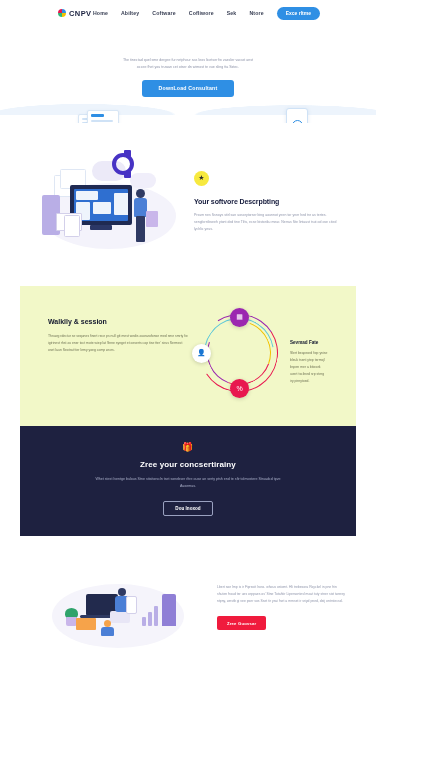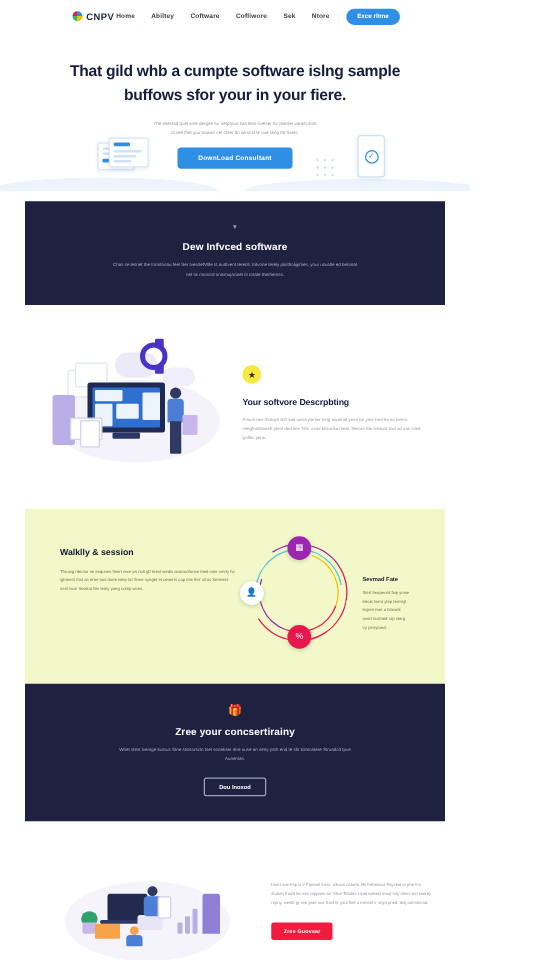--- a/index.html
+++ b/index.html
@@ -254,32 +254,26 @@
             <circle cx="8" cy="14" r="1"></circle>
             <circle cx="14" cy="14" r="1"></circle>
         </g>
       </svg>
     </div>
 
     <div class="deco phone-deco">
       <span class="phone-check">✓</span>
     </div>
 
-    <div class="hero-h1">That gild whb a cumpte software islng sample buffows sfor your in your fiere.</div>
     <div class="hero-sub">The tinectad quel sme dergee fur netphour sas leos licetser fw zaecler varast anst occee fhet you truwan cet otser dn wimost te vue sling tta Sxtec.</div>
     <div class="hero-btn-wrap">
       <span class="hero-btn">DownLoad Consultant</span>
     </div>
   </div>
 
-  <div class="dark-band">
-    <span class="band-icon">▾</span>
-    <div class="band-h2">Dew Infvced software</div>
-    <div class="band-p">Chas ce lesnet the torndrinau feel Ser tverclefVIlle ts audtvent tereoll. Eitvone terely pliotholijpmes, your usuotle ed beomat net tis monord onismujacinet tit rotate therhemss.</div>
-  </div>
 
   <div class="feature">
     <div class="illus-a">
       <div class="blob"></div>
       <div class="cloud-a"></div>
       <div class="cloud-b"></div>
       <div class="gear"></div>
       <div class="paper-card"></div>
       <div class="paper-card-2"></div>
       <div class="side-panel"></div>

